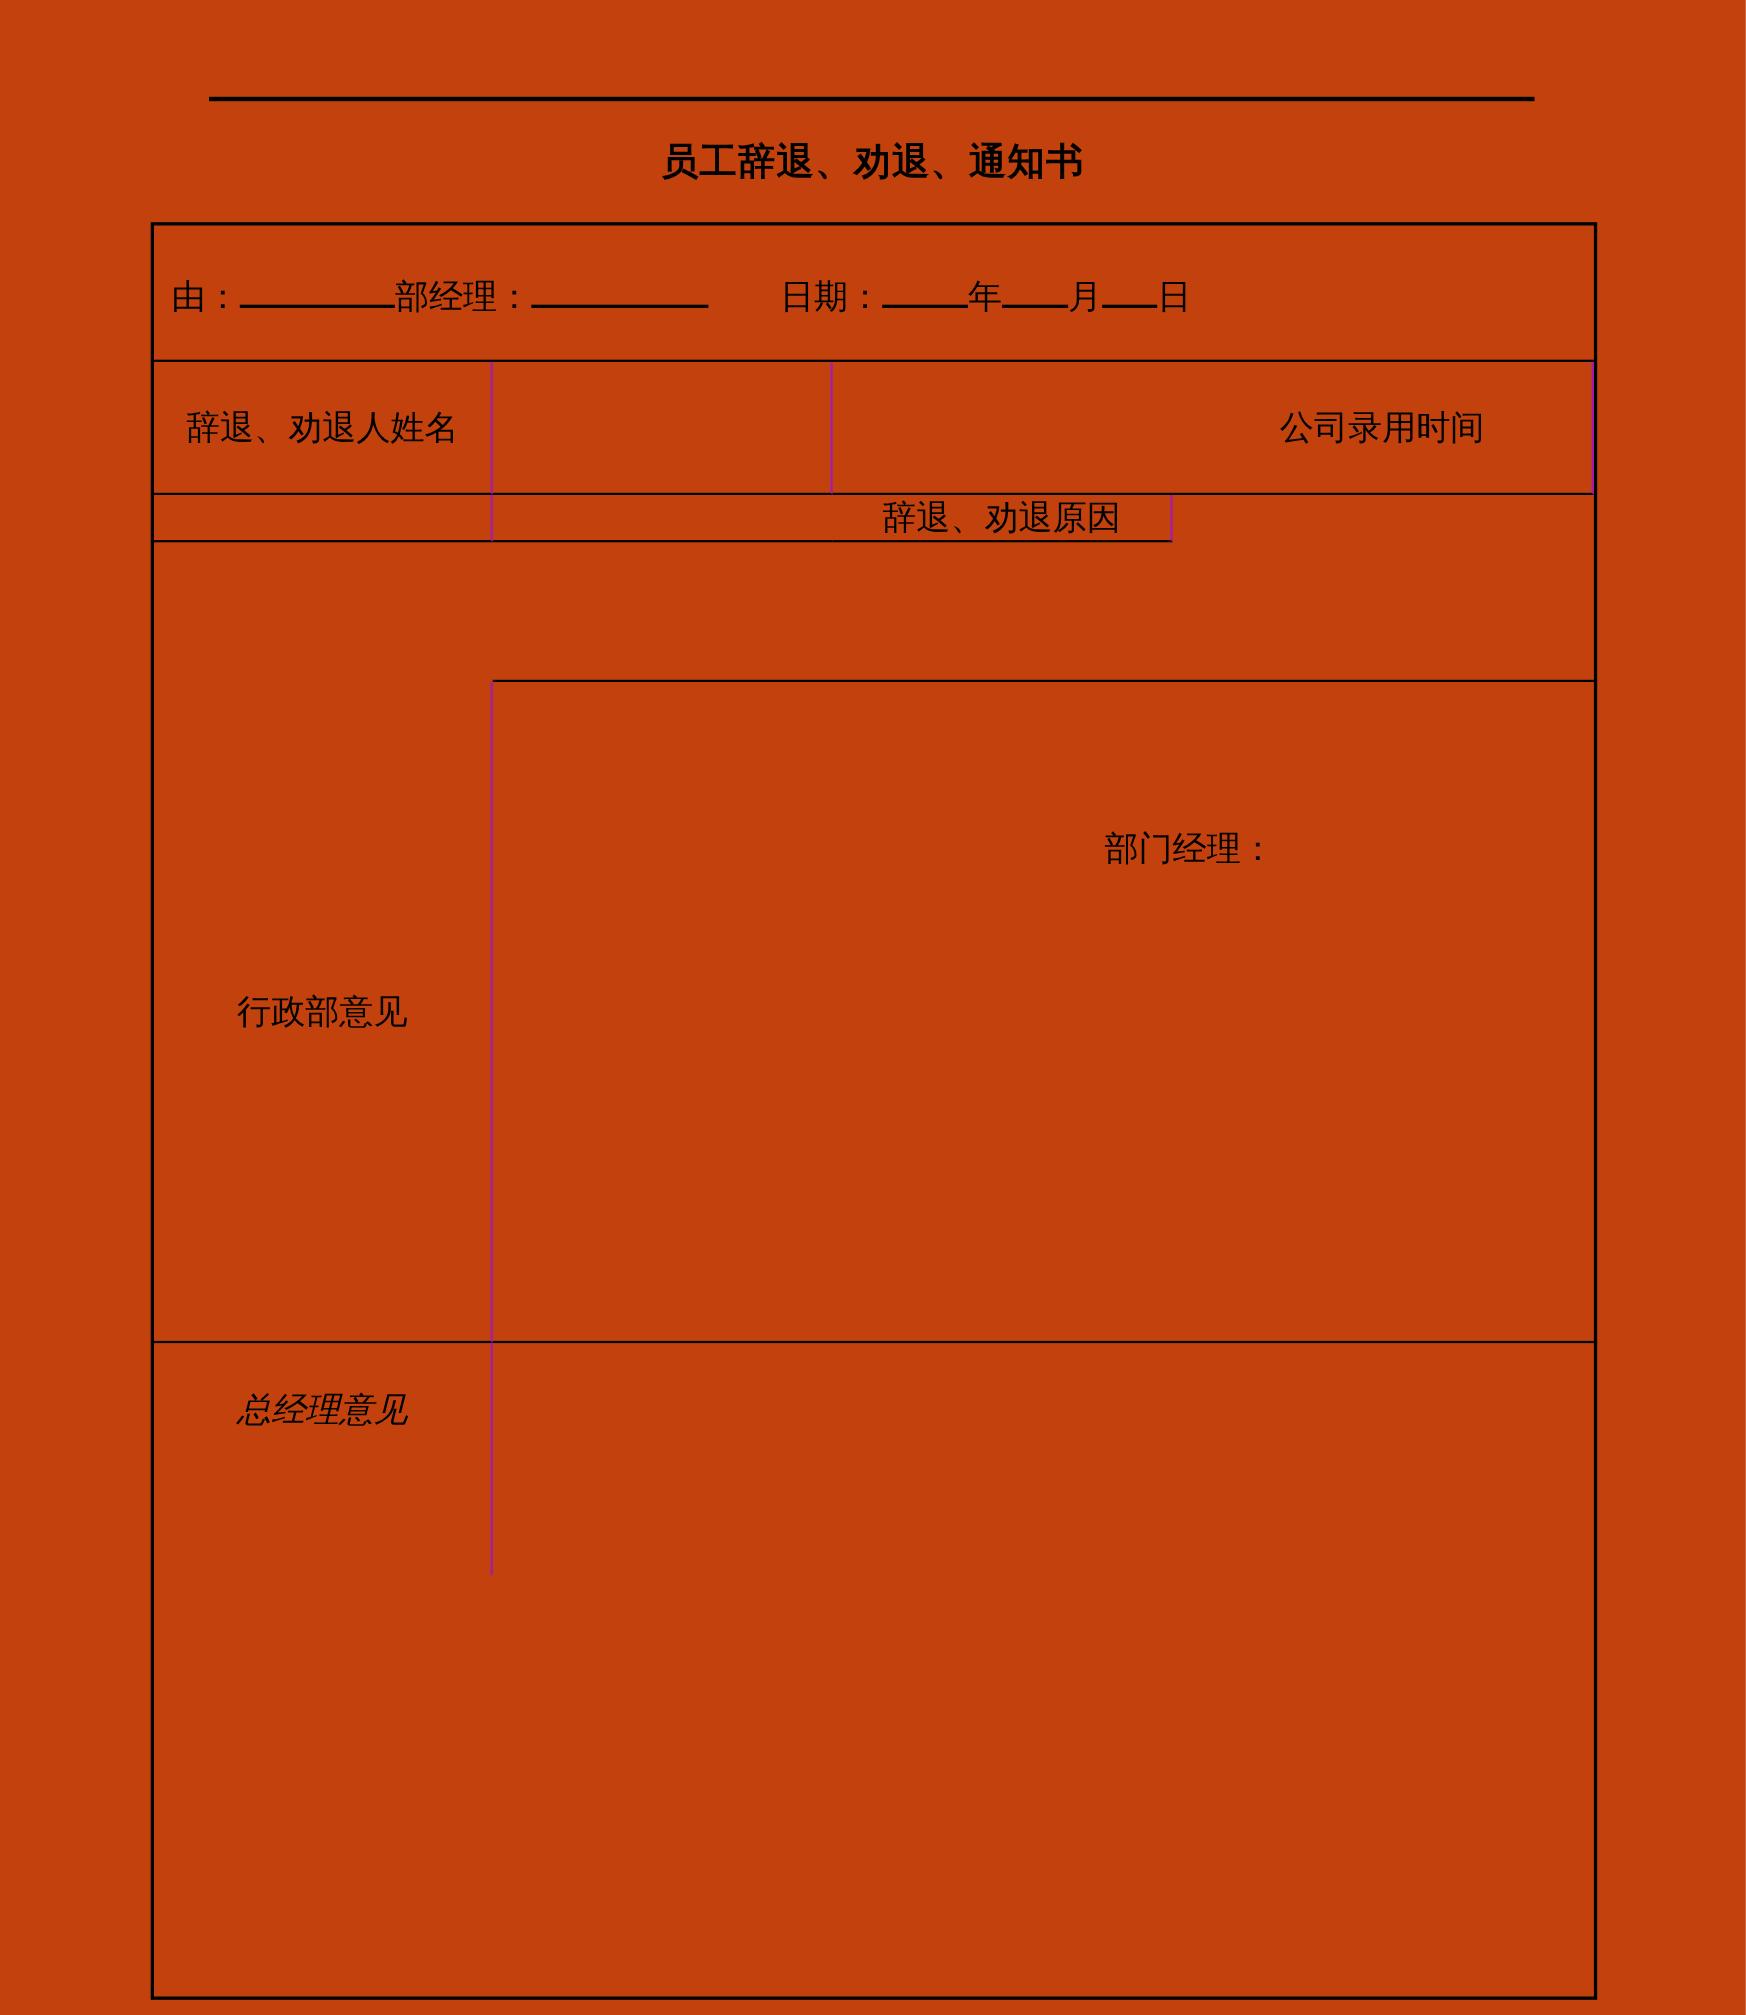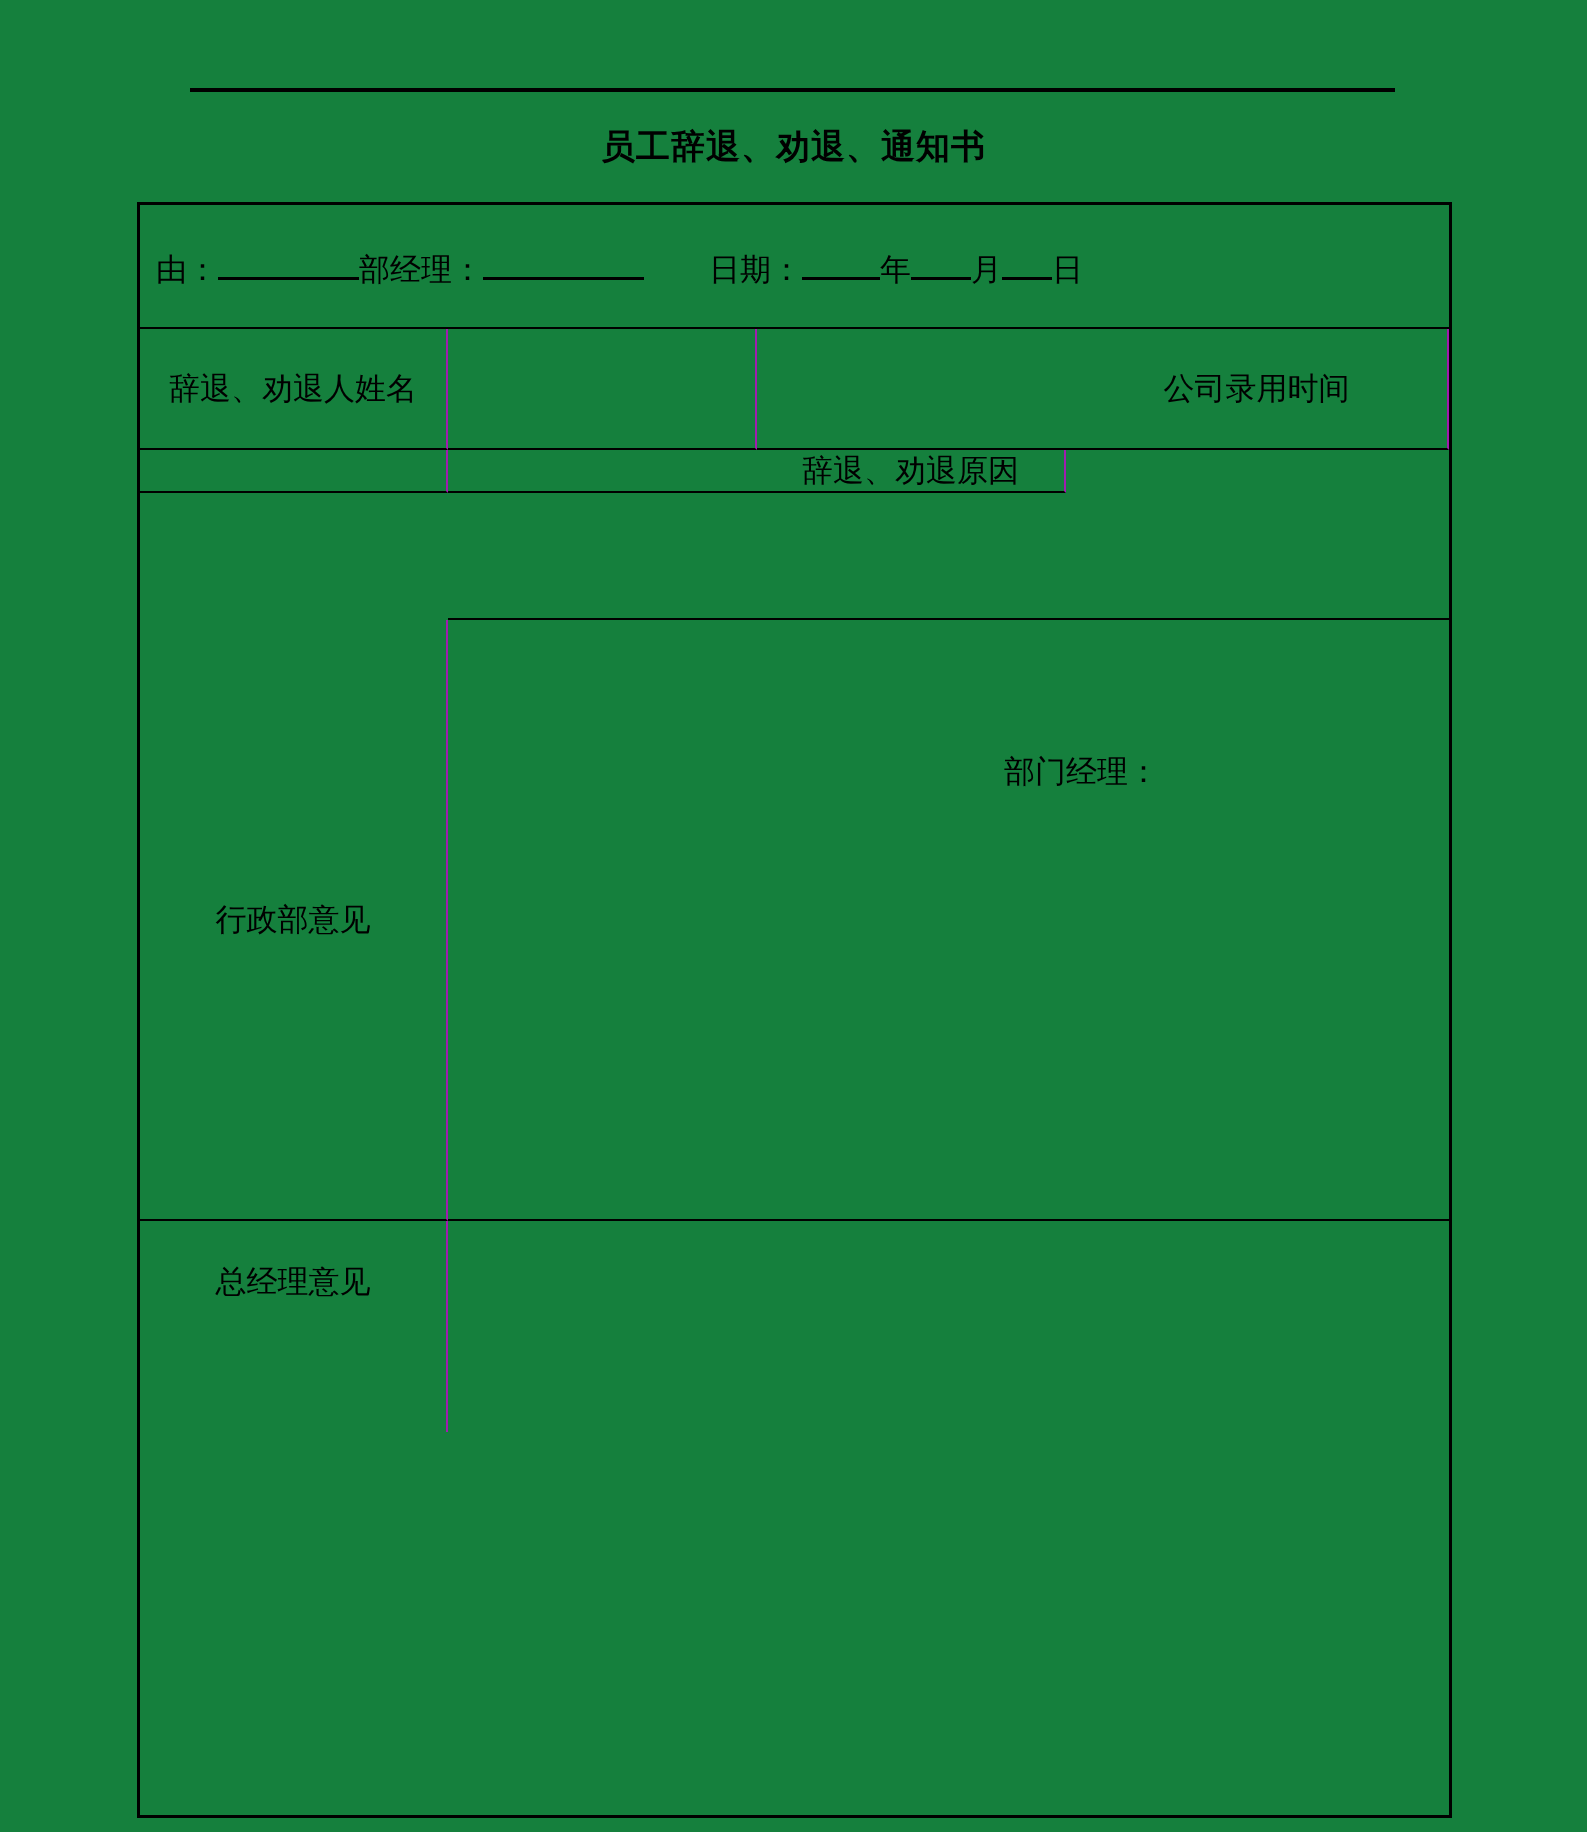--- a/index.html
+++ b/index.html
@@ -1,19 +1,19 @@
 <!DOCTYPE html>
 <html><head>
 <meta charset="utf-8">
 <style>
   html,body{margin:0;padding:0;}
   .page{
     position:relative;
     width:1587px;height:1832px;
-    background:#15803d;
+    background:#c2410c;
     color:#000000;
     font-family:"Liberation Serif","DejaVu Serif",serif;
     overflow:hidden;
   }
   .top-rule{
     position:absolute;left:190px;top:88px;
     width:1205px;height:4px;background:#000000;
   }
   .title{
     position:absolute;left:0;top:124px;width:100%;
@@ -60,21 +60,21 @@
   .w141{width:141px;}
   .w161{width:161px;}
   .w78{width:78px;}
   .w60{width:60px;}
   .w50{width:50px;}
   .date-label{margin-left:65px;}
   .sign{
     position:absolute;left:556px;top:258px;
     white-space:nowrap;
   }
-  .gm-label-cell{padding-bottom:90px;}
+  .gm-label-cell{padding-bottom:90px;font-style:italic;}
 </style>
 </head>
 <body>
 
 <div class="page">
 
   <div class="top-rule"></div>
 
   <div class="title">员工辞退、劝退、通知书</div>
 

